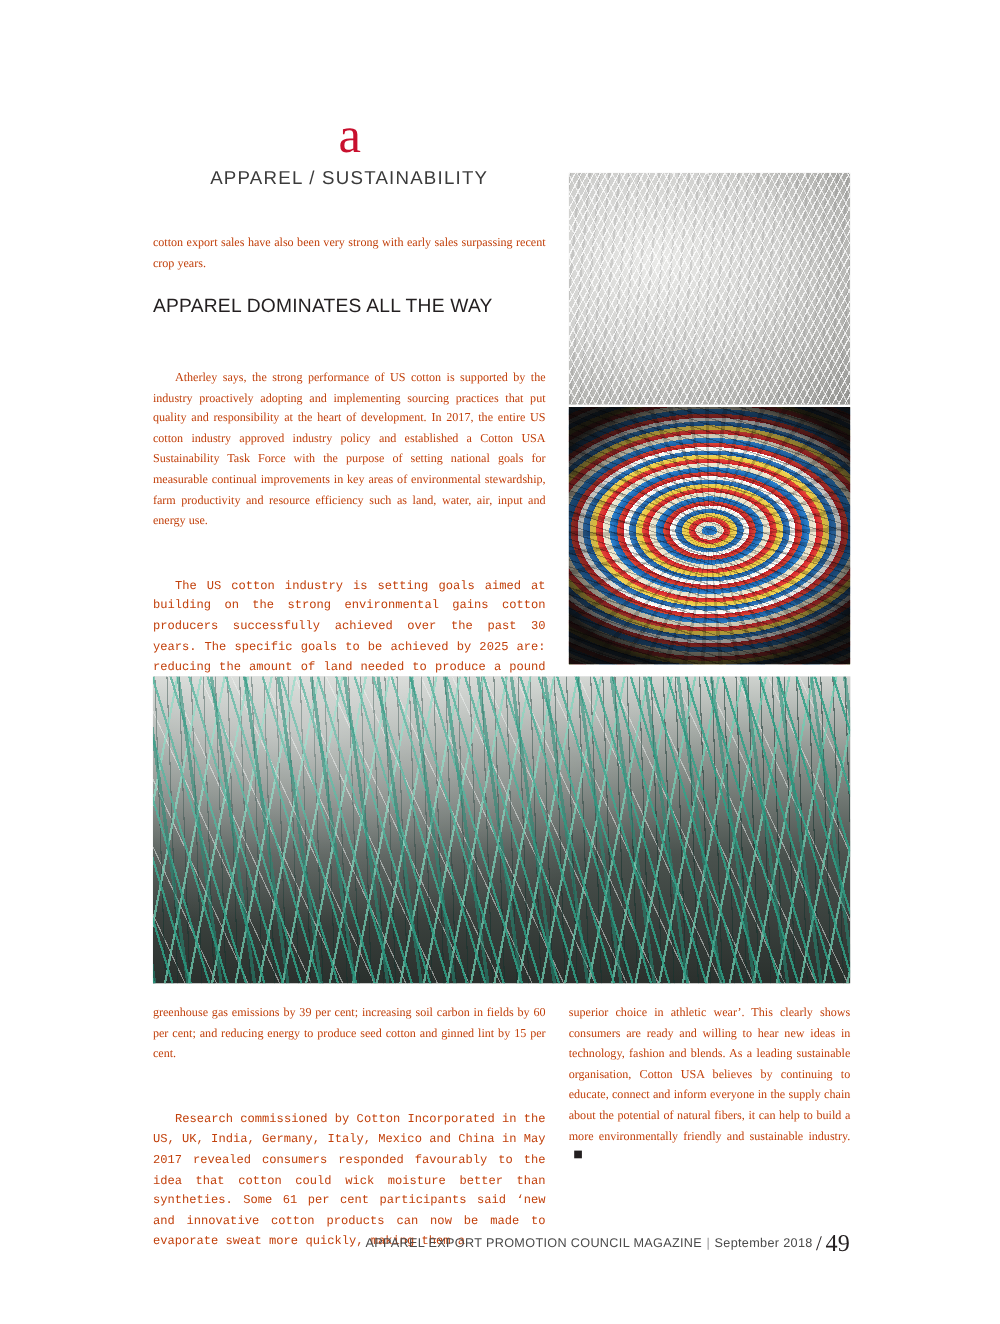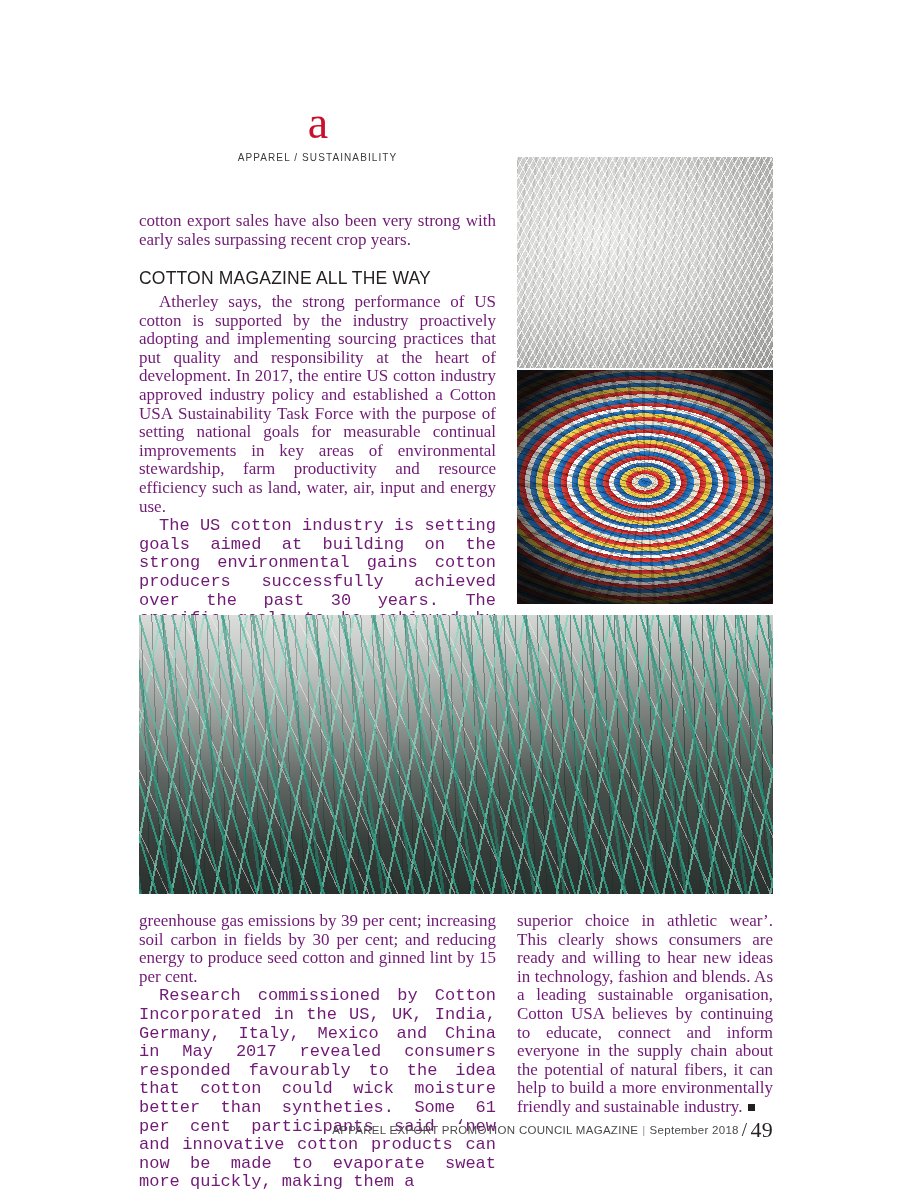--- a/index.html
+++ b/index.html
@@ -36,44 +36,45 @@
     font-size: 46px;
     line-height: 46px;
     color: #c8102e;
     font-weight: 400;
     letter-spacing: -1px;
     height: 48px;
   }
   .section-label {
     margin-top: 4px;
     font-family: "Liberation Sans", sans-serif;
-    font-size: 10px;
+    font-size: 17px;
     letter-spacing: 1.1px;
     color: #3b3b3b;
   }
 
   
   .col {
     position: absolute;
     font-family: "Liberation Serif", serif;
-    font-size: 17px;
+    font-size: 11px;
     line-height: 18.6px;
     text-align: justify;
-    color: #701a75;
+    color: #c2410c;
   }
   .col p {
     margin: 0 0 0 0;
     text-indent: 0;
   }
   .col p + p {
     margin-top: 1px;
     font-family: Liberation Mono, monospace;
   }
   .col p.indent {
     text-indent: 20px;
+    margin-top: 41px;
   }
 
   #col-left-top {
     left: 139px;
     top: 212px;
     width: 357px;
   }
   #col-left-mid {
     left: 139px;
     top: 293px;
@@ -227,41 +228,41 @@
 
   <div class="masthead">
     <div class="logo-mark">a</div>
     <div class="section-label">APPAREL / SUSTAINABILITY</div>
   </div>
 
   <div class="col" id="col-left-top">
     <p>cotton export sales have also been very strong with early sales surpassing recent crop years.</p>
   </div>
 
-  <h2 class="heading">COTTON MAGAZINE ALL THE WAY</h2>
+  <h2 class="heading">APPAREL DOMINATES ALL THE WAY</h2>
 
   <div class="col" id="col-left-mid">
     <p class="indent">Atherley says, the strong performance of US cotton is supported by the industry proactively adopting and implementing sourcing practices that put quality and responsibility at the heart of development. In 2017, the entire US cotton industry approved industry policy and established a Cotton USA Sustainability Task Force with the purpose of setting national goals for measurable continual improvements in key areas of environmental stewardship, farm productivity and resource efficiency such as land, water, air, input and energy use.</p>
     <p class="indent">The US cotton industry is setting goals aimed at building on the strong environmental gains cotton producers successfully achieved over the past 30 years. The specific goals to be achieved by 2025 are: reducing the amount of land needed to produce a pound of cotton fiber by 13 per cent; reducing soil loss by 50 per cent, balance with new soil formation; increasing water use efficiency (more fiber per gallon) by 18 per cent; reducing</p>
   </div>
 
   <div class="img" id="img-top-right">
     <div class="fib-white"></div>
   </div>
 
   <div class="img" id="img-mid-right">
     <div class="fib-color"></div>
   </div>
 
   <div class="img" id="img-wide">
     <div class="fib-green"></div>
   </div>
 
   <div class="col" id="col-bottom-left">
-    <p>greenhouse gas emissions by 39 per cent; increasing soil carbon in fields by 30 per cent; and reducing energy to produce seed cotton and ginned lint by 15 per cent.</p>
+    <p>greenhouse gas emissions by 39 per cent; increasing soil carbon in fields by 60 per cent; and reducing energy to produce seed cotton and ginned lint by 15 per cent.</p>
     <p class="indent">Research commissioned by Cotton Incorporated in the US, UK, India, Germany, Italy, Mexico and China in May 2017 revealed consumers responded favourably to the idea that cotton could wick moisture better than syntheties. Some 61 per cent participants said ‘new and innovative cotton products can now be made to evaporate sweat more quickly, making them a</p>
   </div>
 
   <div class="col" id="col-bottom-right">
     <p><span>superior choice in athletic wear’. This clearly shows consumers are ready and willing to hear new ideas in technology, fashion and blends. As a leading sustainable organisation, Cotton USA believes by continuing to educate, connect and inform everyone in the supply chain about the potential of natural fibers, it can help to build a more environmentally friendly and sustainable industry.</span><span class="endmark"></span></p>
   </div>
 
   <div class="footer">
     <span>APPAREL EXPORT PROMOTION COUNCIL MAGAZINE</span><span class="sep">|</span><span>September 2018</span><span class="slash">/</span><span class="pagenum">49</span>
   </div>

